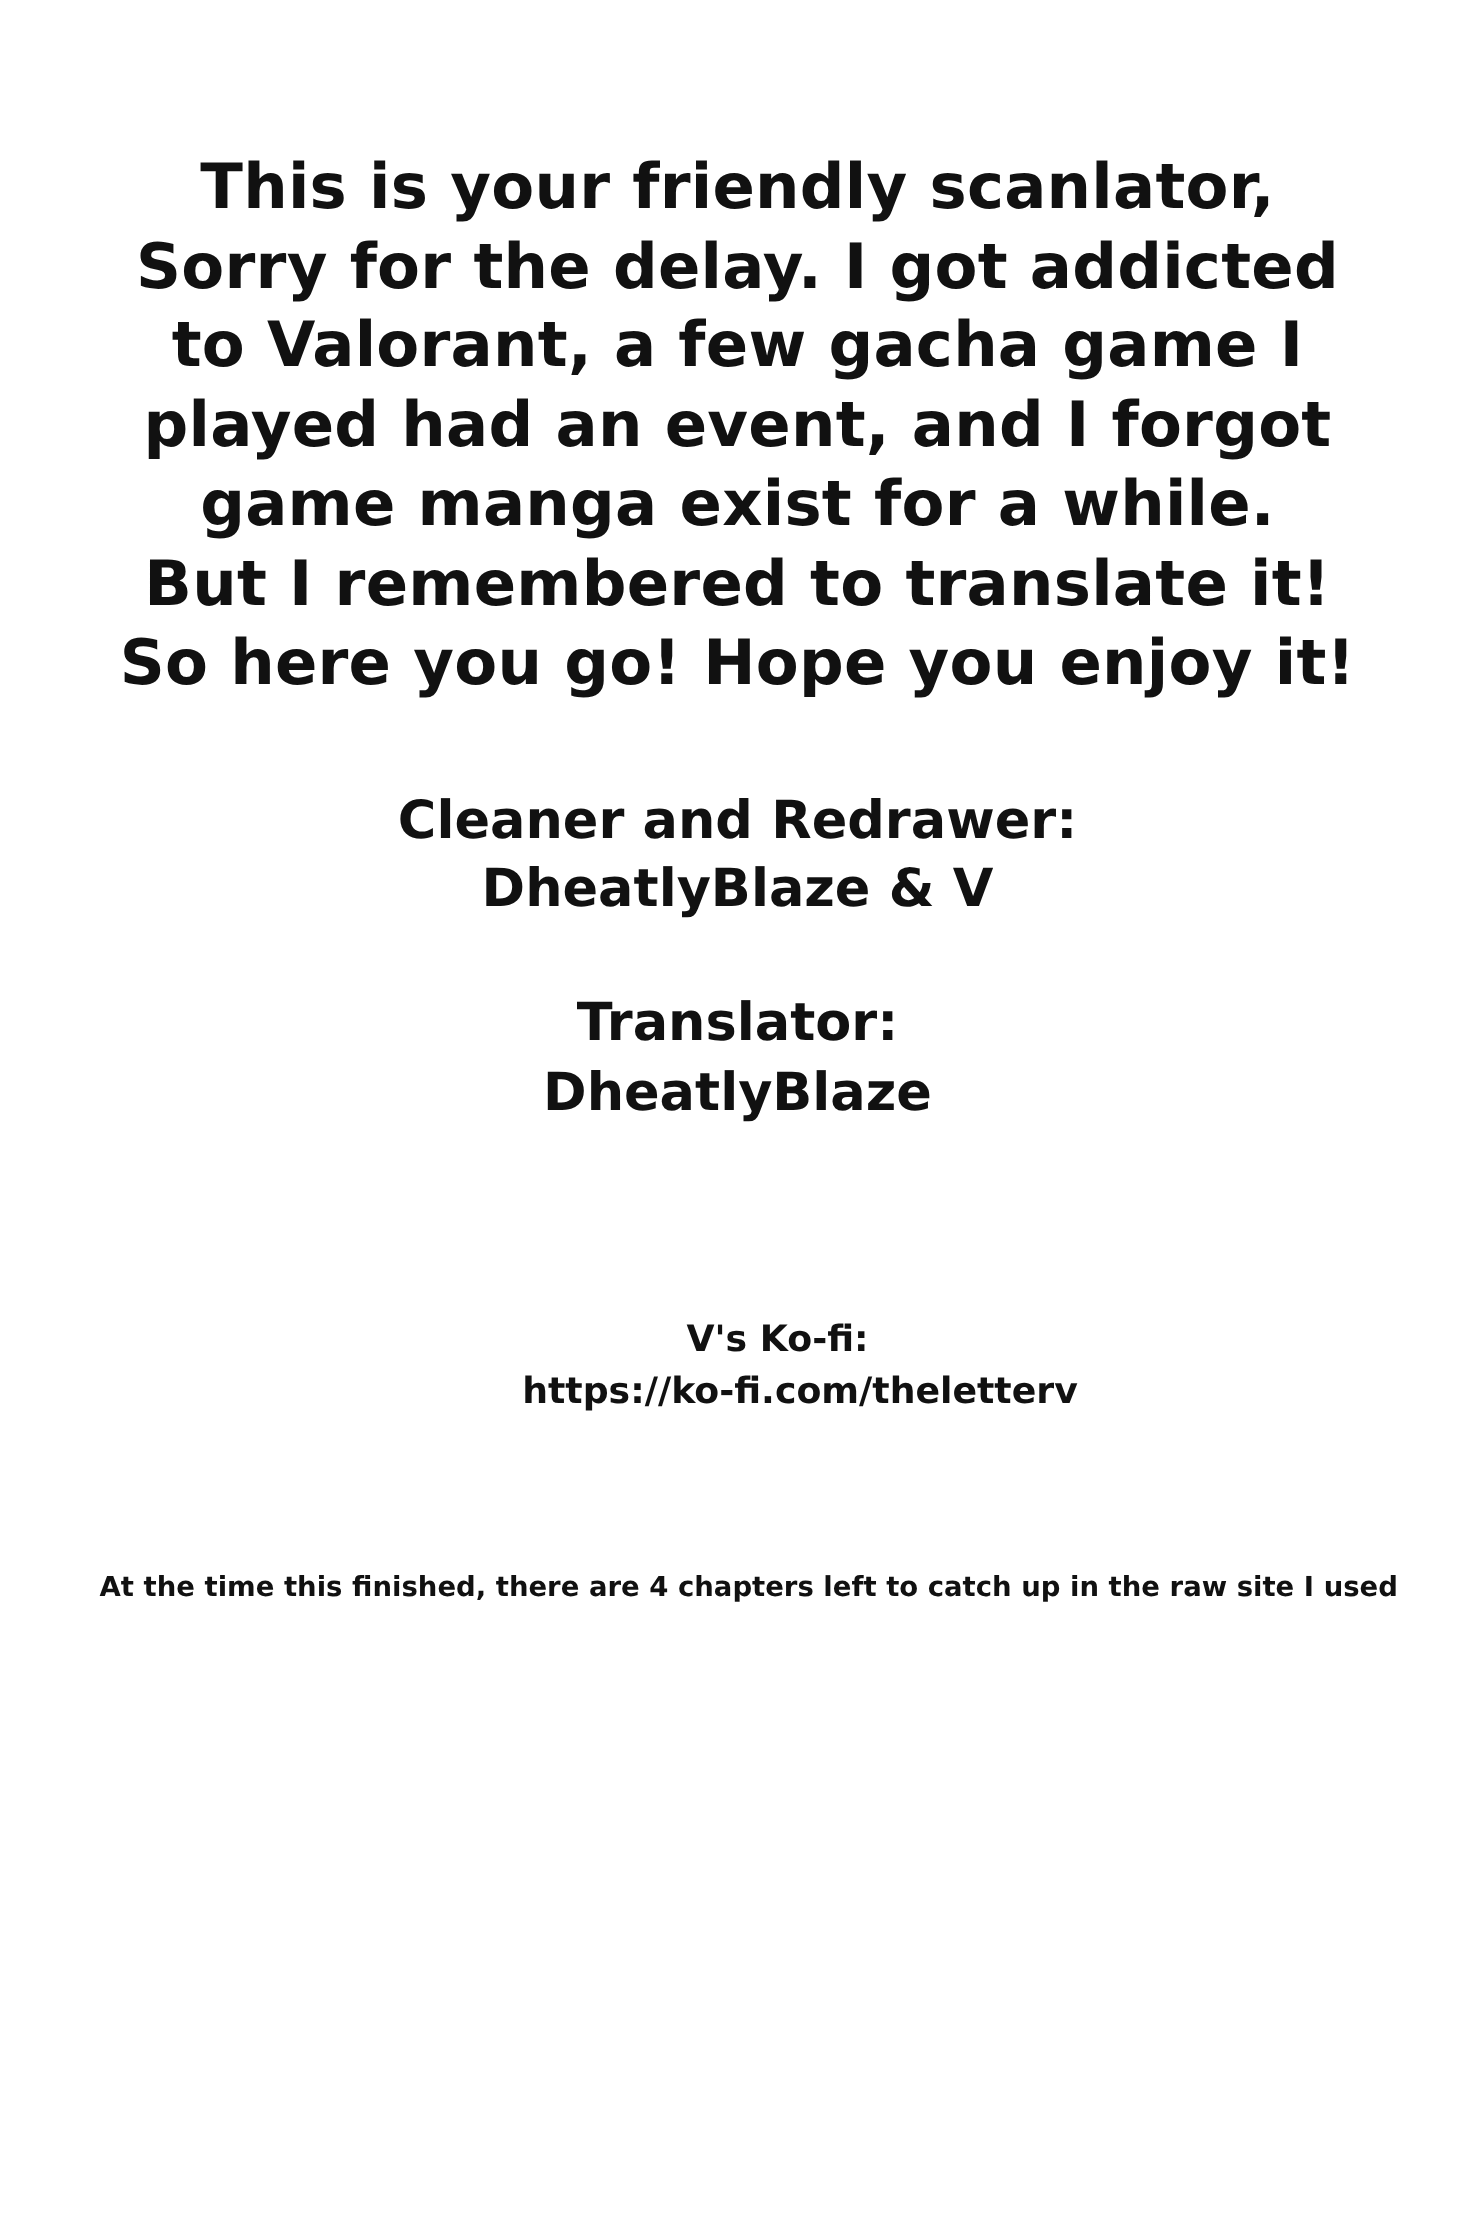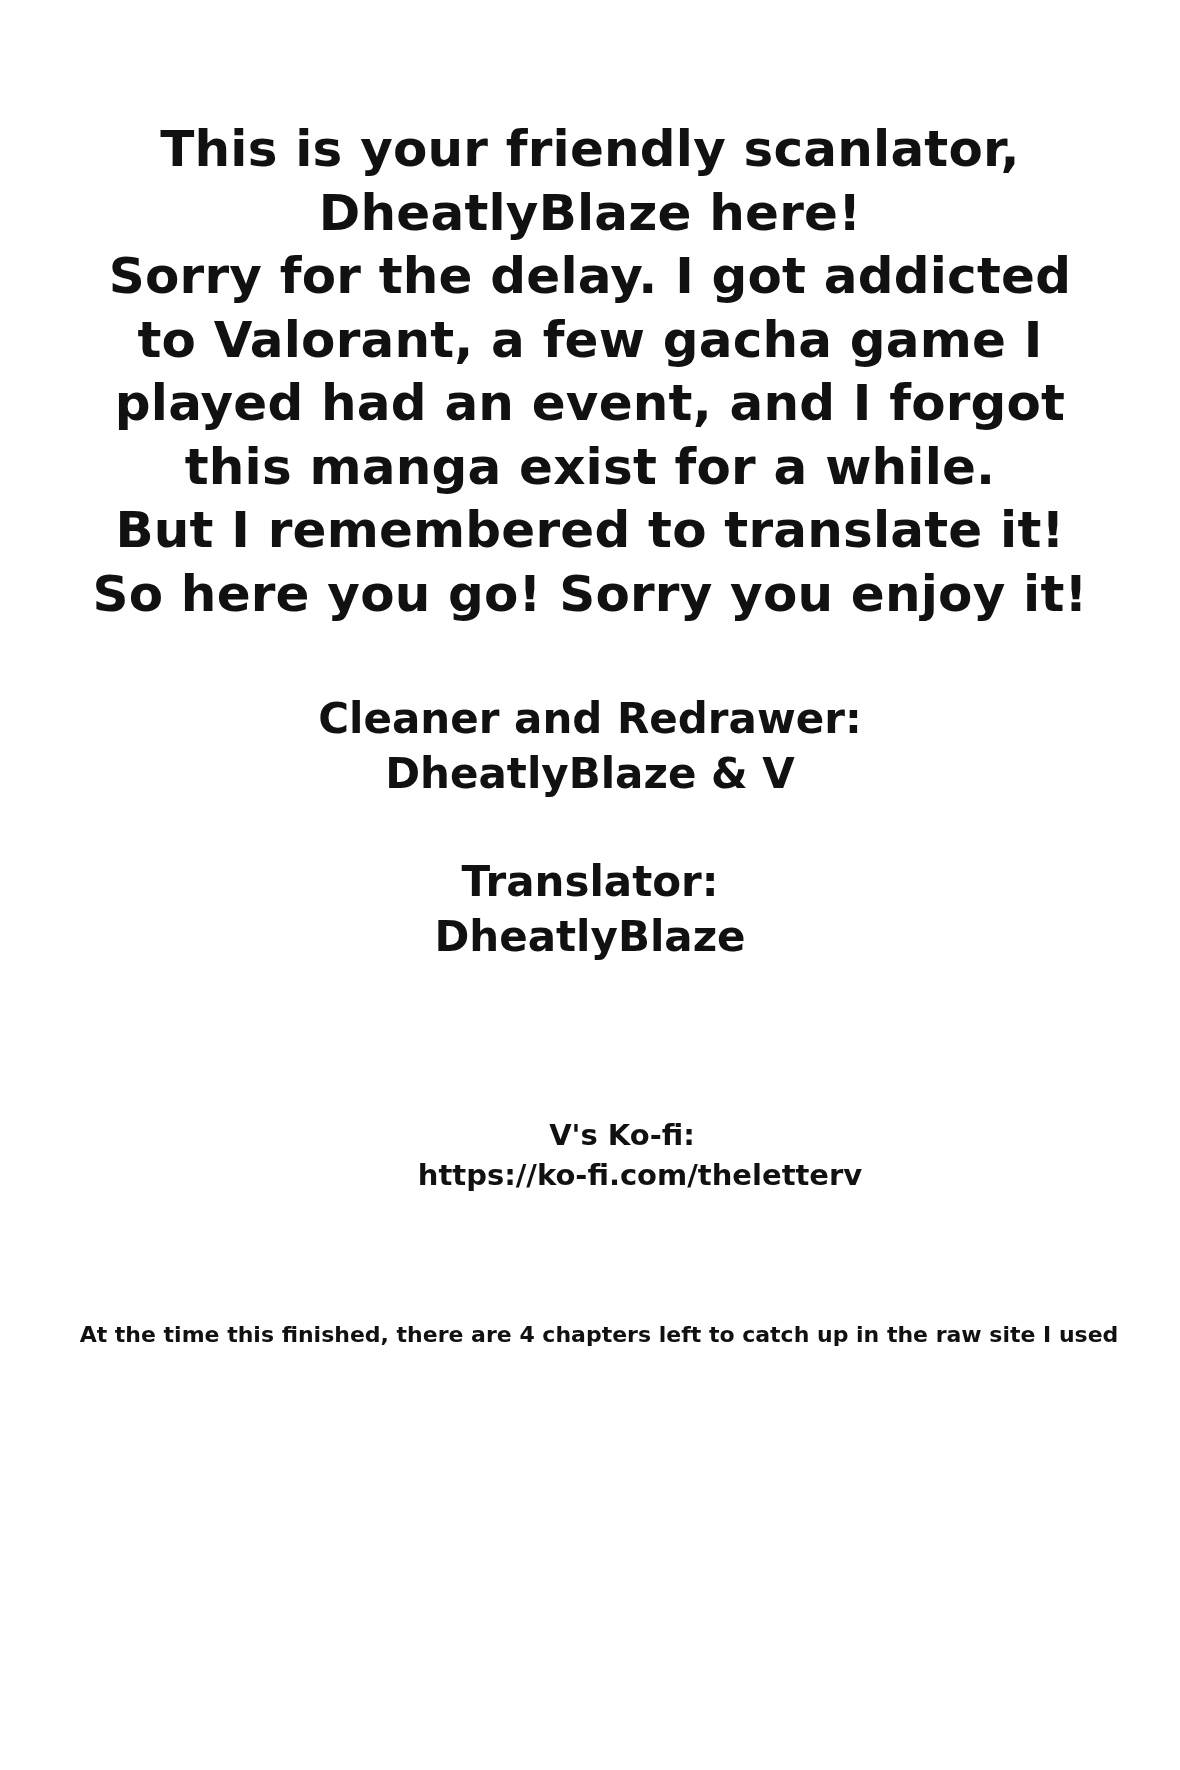--- a/index.html
+++ b/index.html
@@ -78,27 +78,26 @@
     padding-left: 18px;
   }
 </style>
 </head>
 <body>
 
 <div class="page">
 
   <div class="block intro">
     <span class="line">This is your friendly scanlator,</span>
-    <span class="line">DheatlyBlaze here!</span>
     <span class="line">Sorry for the delay. I got addicted</span>
     <span class="line">to Valorant, a few gacha game I</span>
     <span class="line">played had an event, and I forgot</span>
-    <span class="line">this manga exist for a while.</span>
+    <span class="line">game manga exist for a while.</span>
     <span class="line">But I remembered to translate it!</span>
-    <span class="line">So here you go! Sorry you enjoy it!</span>
+    <span class="line">So here you go! Hope you enjoy it!</span>
   </div>
 
   <div class="block credits">
     <span class="role">Cleaner and Redrawer:</span>
     <span class="name">DheatlyBlaze &amp; V</span>
     <div class="credits-gap"></div>
     <span class="role">Translator:</span>
     <span class="name">DheatlyBlaze</span>
   </div>
 

